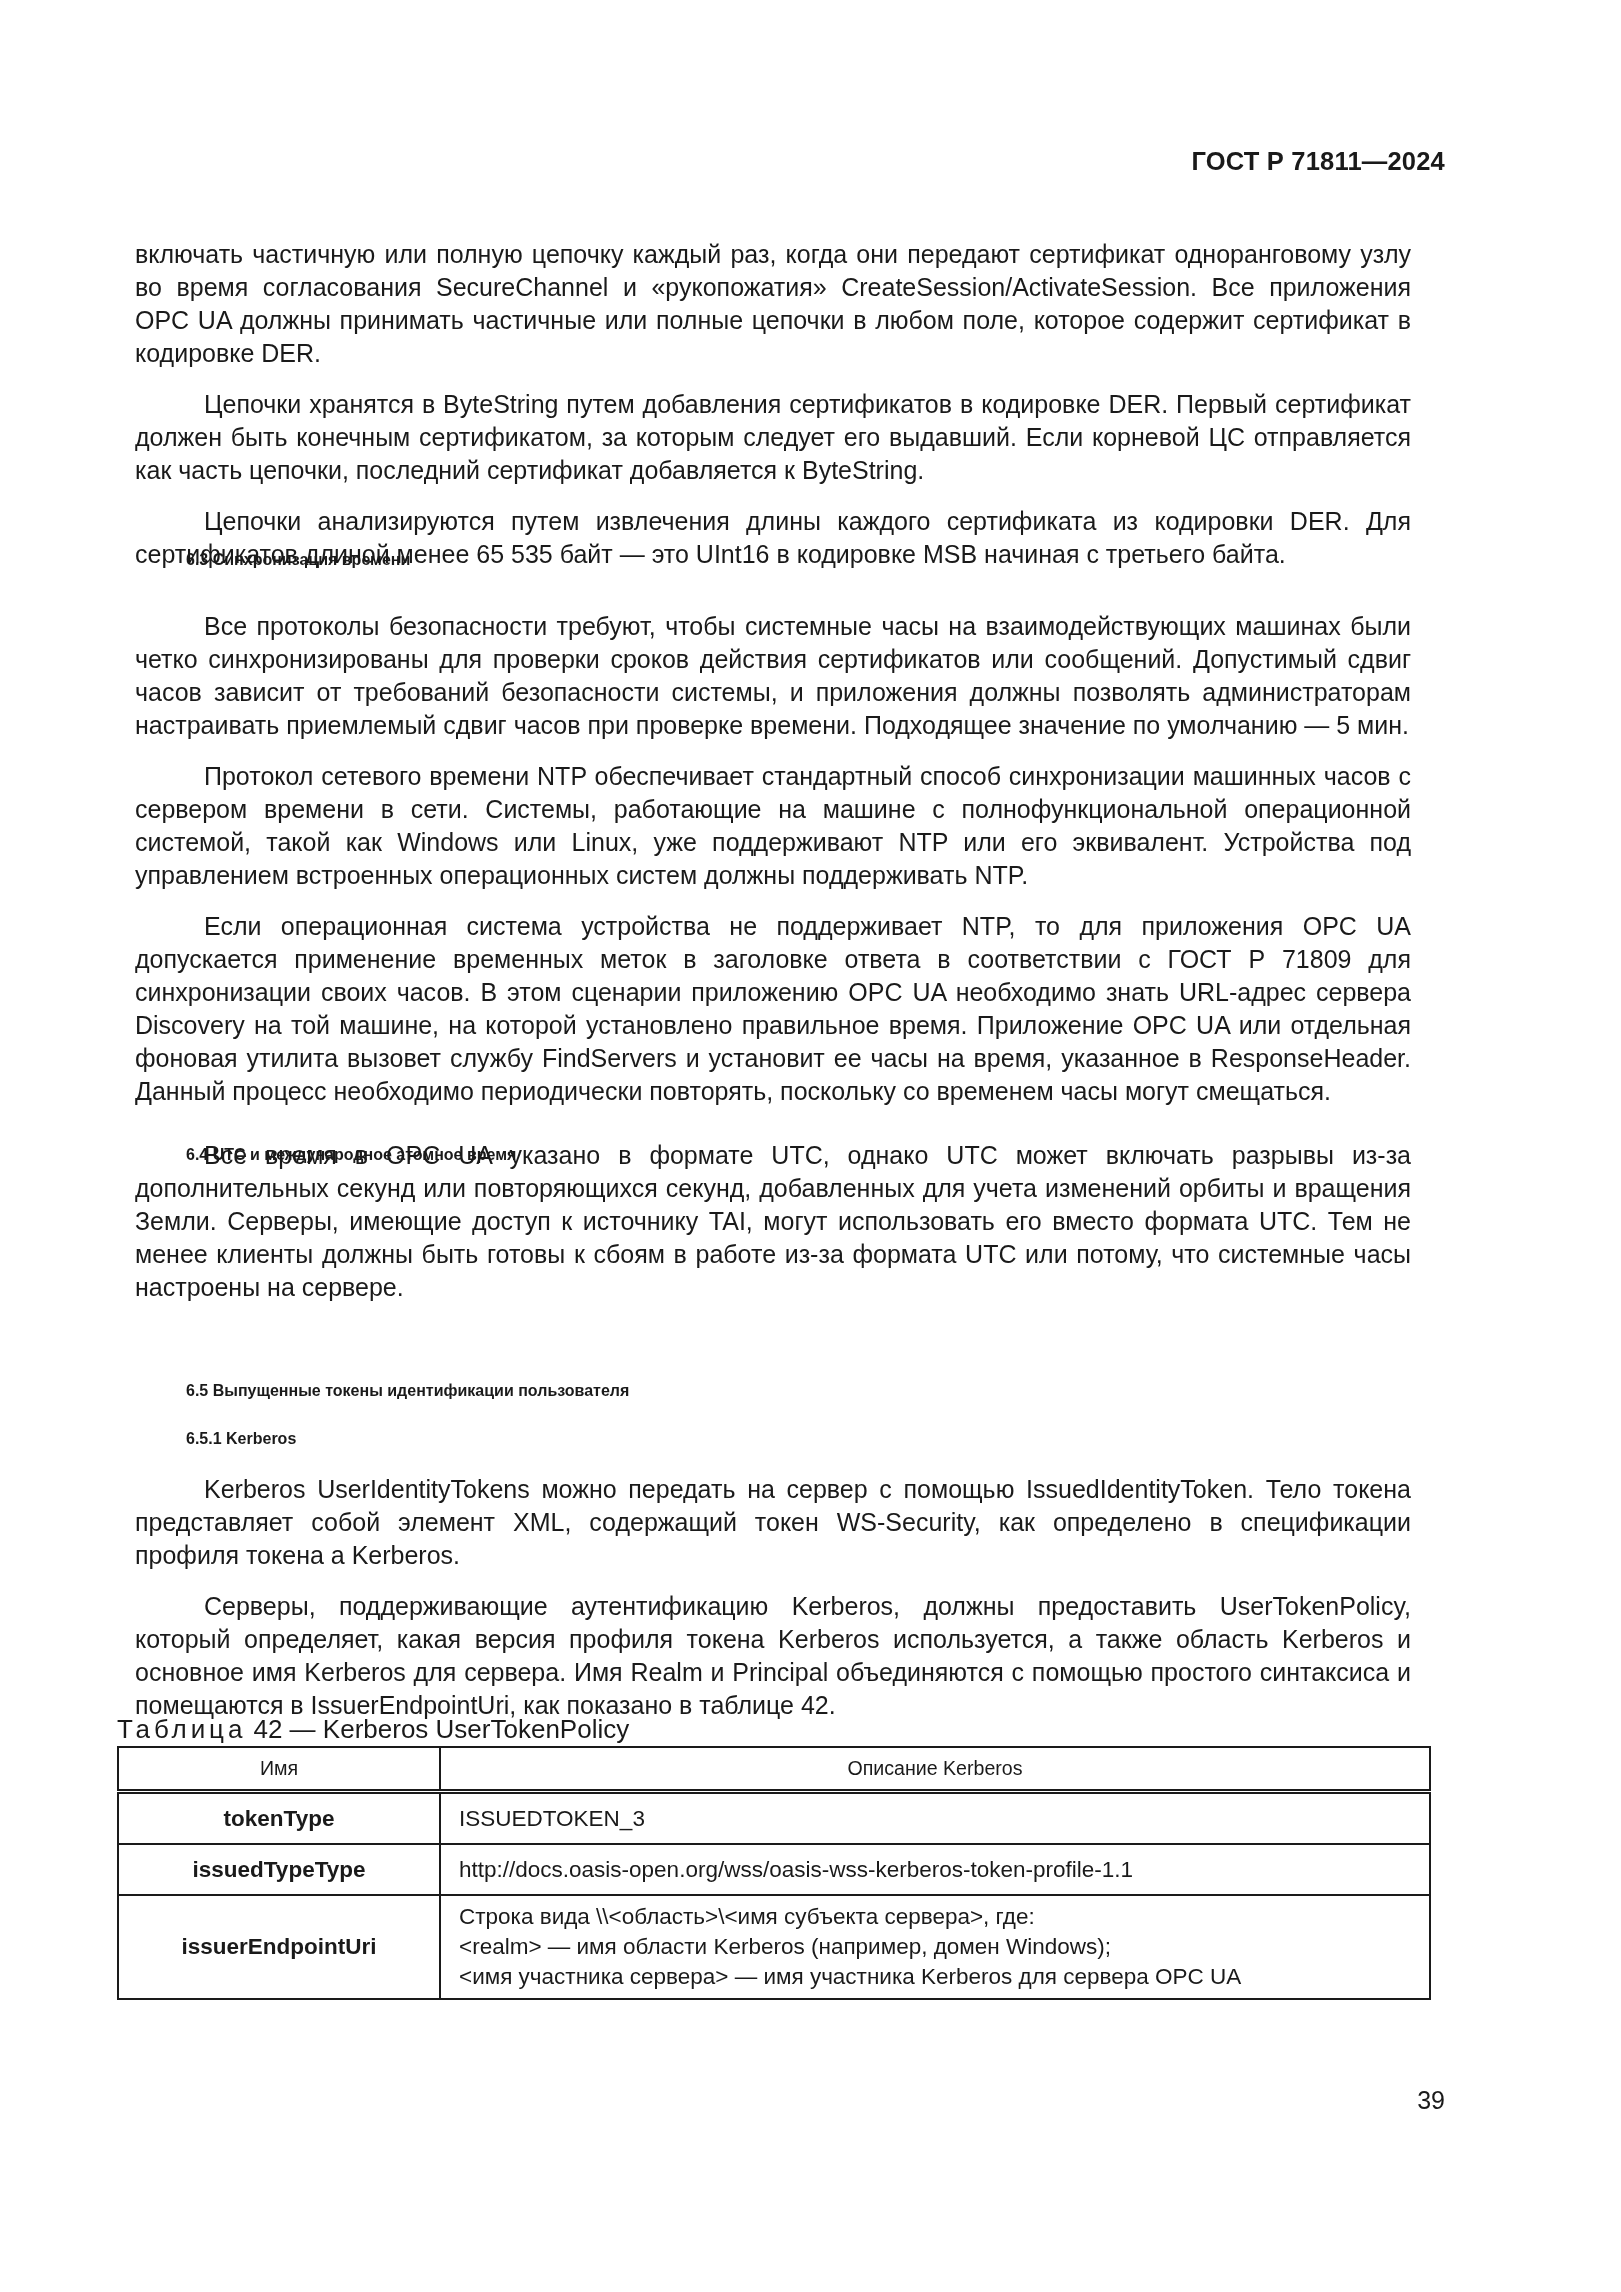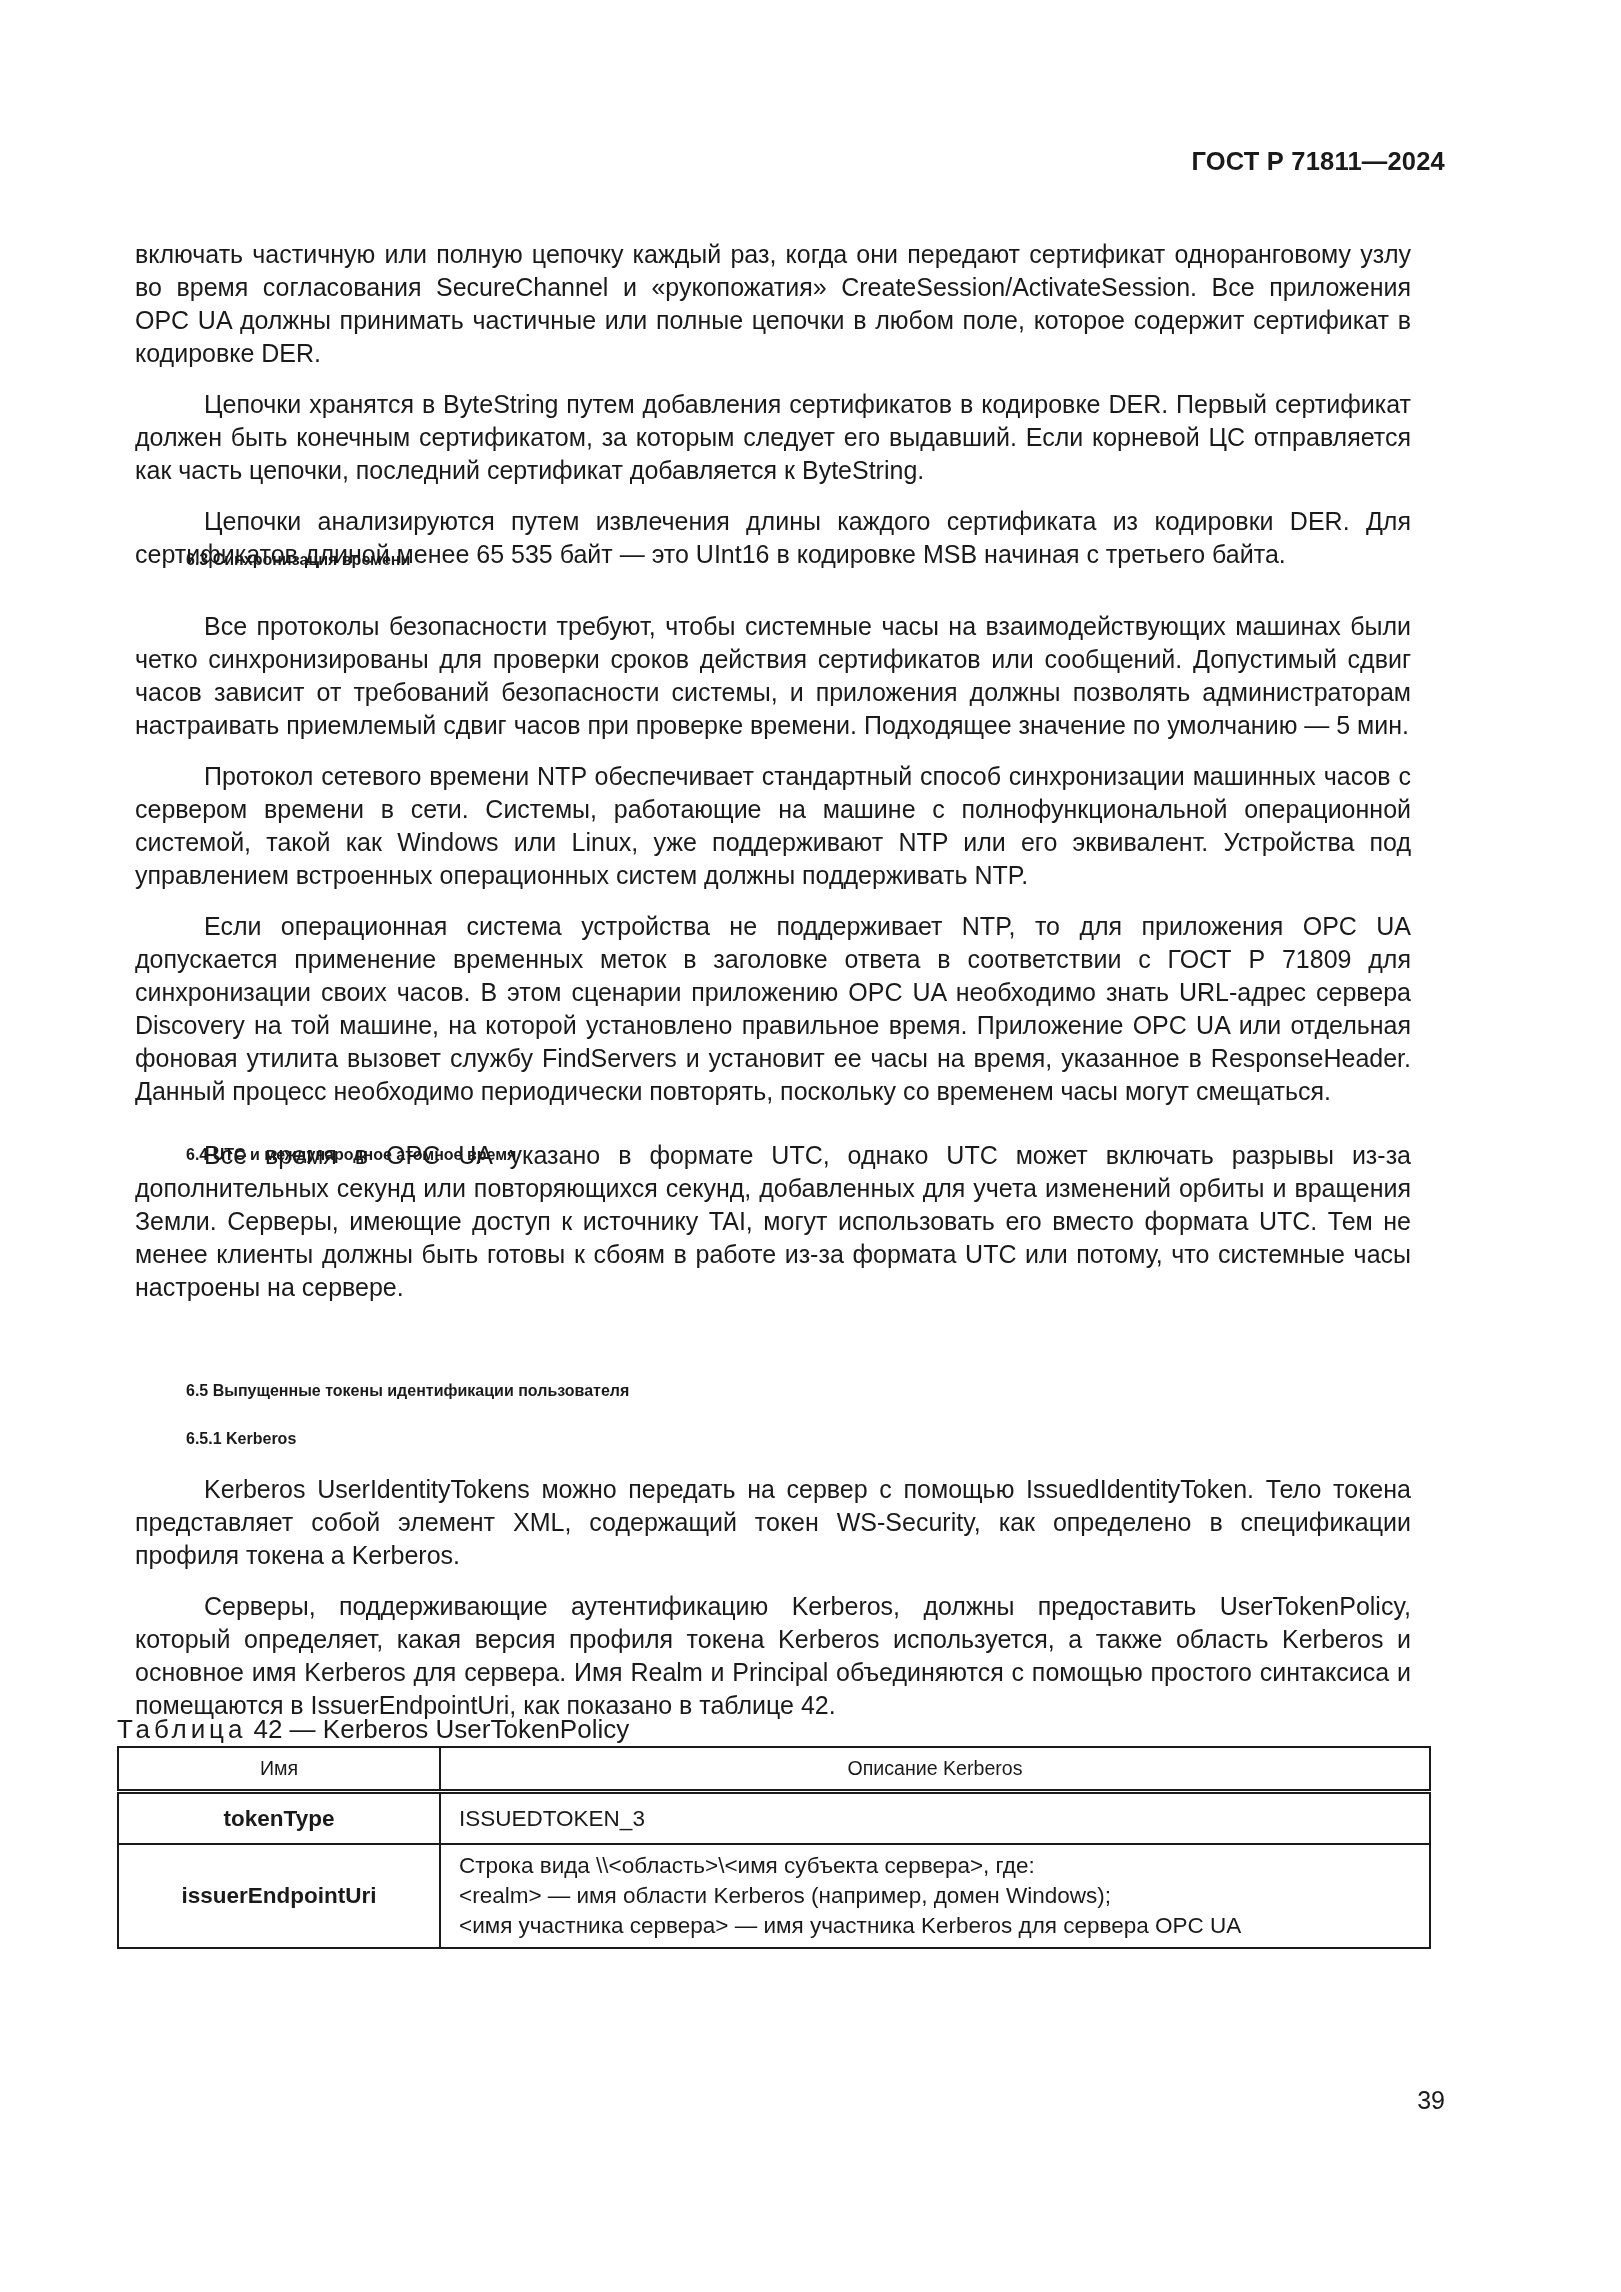--- a/index.html
+++ b/index.html
@@ -65,20 +65,24 @@
 <table class="t">
   <tbody>
       <tr>
     <th>Имя</th>
     <th>Описание Kerberos</th>
   </tr>
   <tr class="r1">
     <td class="name">tokenType</td>
     <td class="desc">ISSUEDTOKEN_3</td>
   </tr>
+  <tr class="r2">
+    <td class="name">issuedTypeType</td>
+    <td class="desc">http://docs.oasis-open.org/wss/oasis-wss-kerberos-token-profile-1.1</td>
+  </tr>
   <tr class="r3">
     <td class="name">issuerEndpointUri</td>
     <td class="desc">
       <div>Строка вида \\&lt;область&gt;\&lt;имя субъекта сервера&gt;, где:</div>
       <div>&lt;realm&gt; — имя области Kerberos (например, домен Windows);</div>
       <div>&lt;имя участника сервера&gt; — имя участника Kerberos для сервера OPC UA</div>
     </td>
   </tr>
 </tbody>
   </table>

